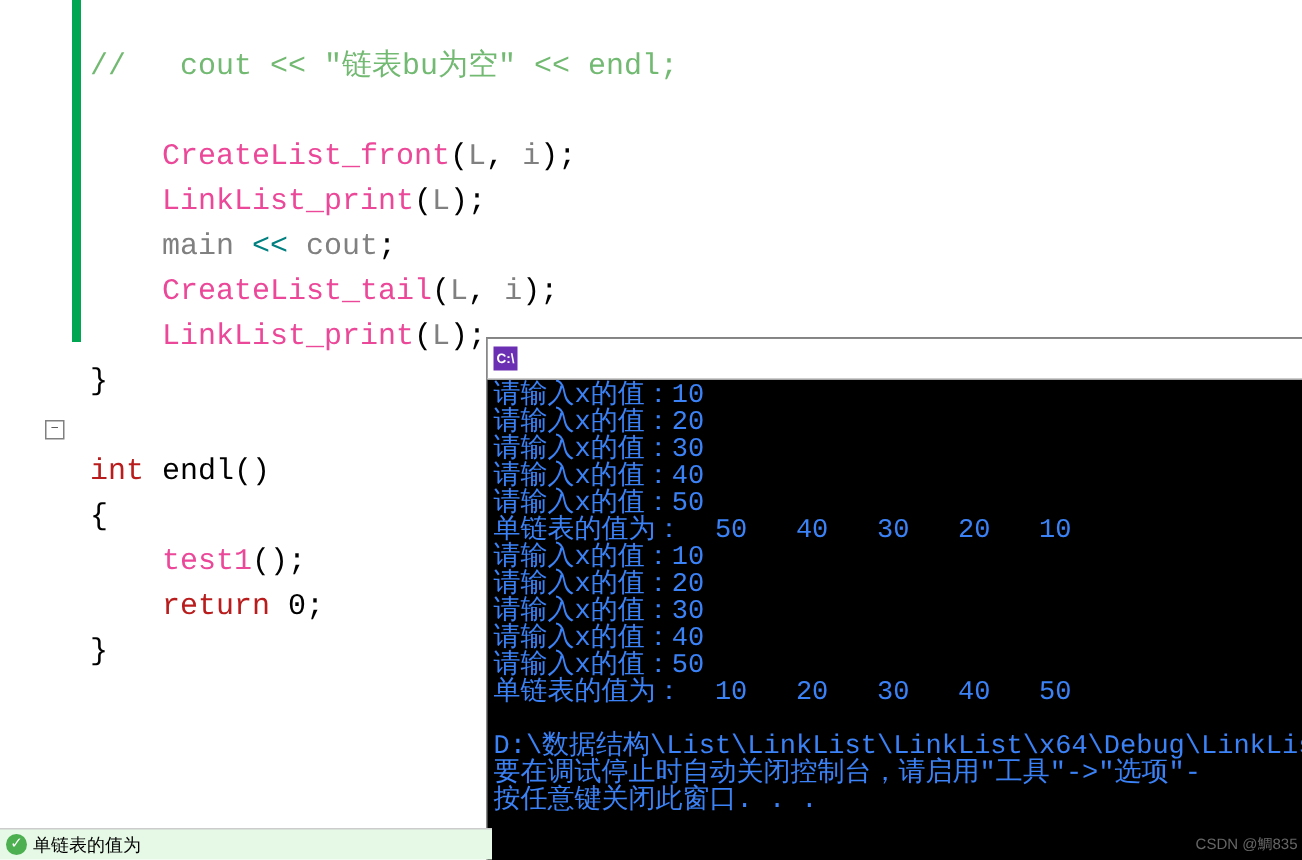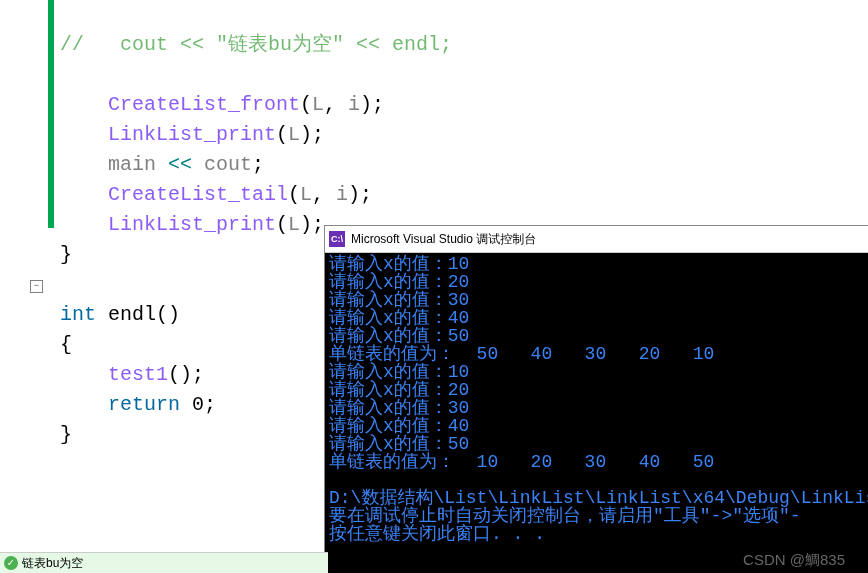--- a/index.html
+++ b/index.html
@@ -1,32 +1,32 @@
 <!DOCTYPE html>
 <html><head>
 <meta charset="utf-8">
 <style>
 html,body{margin:0;padding:0;width:868px;height:573px;font-family:"Segoe UI",Arial,sans-serif;overflow:hidden;background:#fff}
 .editor{position:absolute;left:0;top:0;width:868px;height:573px;background:#fff}
 .gutter{position:absolute;left:0;top:0;width:48px;height:100%;background:#fff}
 .green-bar{position:absolute;left:48px;top:0;width:6px;height:228px;background:#00a651}
 .code-lines{position:absolute;left:60px;top:0;font-family:Consolas,"Courier New",monospace;font-size:20px;line-height:30px;white-space:pre}
 .comment{color:#008000}
-.keyword{color:#0369a1}
-.func{color:#8b5cf6}
+.keyword{color:#b91c1c}
+.func{color:#ec4899}
 .var{color:#808080}
 .op{color:#008080}
 .collapse-box{position:absolute;left:30px;width:11px;height:11px;border:1px solid #808080;background:#fff;font-size:9px;line-height:9px;text-align:center;color:#555}
 .status-bar{position:absolute;left:0;bottom:0;width:324px;height:20px;background:#e6f9e6;border-top:1px solid #ccc;font-size:12px;display:flex;align-items:center;padding-left:4px}
 .status-check{width:14px;height:14px;border-radius:50%;background:#4caf50;color:#fff;font-size:10px;line-height:14px;text-align:center;margin-right:4px}
 .console-window{position:absolute;left:324px;top:225px;width:544px;height:348px;background:#000;border:1px solid #888}
 .console-title{height:26px;background:#fff;border-bottom:1px solid #ccc;display:flex;align-items:center;padding-left:4px;font-size:12px}
 .console-icon{width:16px;height:16px;background:#6b2fb3;color:#fff;font-size:9px;line-height:16px;text-align:center;margin-right:6px;font-weight:bold}
 .console-body{padding:2px 4px;font-family:Liberation Mono, monospace;font-size:18px;line-height:18px;color:#3b82f6;white-space:pre;overflow:hidden;height:300px}
-.console-watermark{position:absolute;right:24px;bottom:4px;font-size:15px;color:#666}
+.console-watermark{position:absolute;right:4px;bottom:4px;font-size:10px;color:#666}
 </style>
 </head>
 <body>
 
 <div class="editor">
   <div class="gutter">
     <div class="collapse-box" style="top:280px">−</div>
   </div>
   <div class="green-bar"></div>
 
@@ -44,21 +44,20 @@
 <span>{</span>
     <span class="func">test1</span><span>();</span>
     <span class="keyword">return</span><span> 0;</span>
 <span>}</span>
   </div>
 </div>
 
 <div class="console-window">
   <div class="console-title">
     <div class="console-icon">C:\</div>
-    <span>Microsoft Visual Studio 调试控制台</span>
   </div>
   <div class="console-body" id="console-body">请输入x的值：10
 请输入x的值：20
 请输入x的值：30
 请输入x的值：40
 请输入x的值：50
 单链表的值为：  50   40   30   20   10
 请输入x的值：10
 请输入x的值：20
 请输入x的值：30
@@ -67,14 +66,14 @@
 单链表的值为：  10   20   30   40   50
 
 D:\数据结构\List\LinkList\LinkList\x64\Debug\LinkList.ex
 要在调试停止时自动关闭控制台，请启用"工具"-&gt;"选项"-
 按任意键关闭此窗口. . .</div>
   <div class="console-watermark">CSDN @鯛835</div>
 </div>
 
 <div class="status-bar">
   <div class="status-check">✓</div>
-  <span>链表bu为空</span>
+  <span>单链表的值为</span>
 </div>
 
 </body></html>

